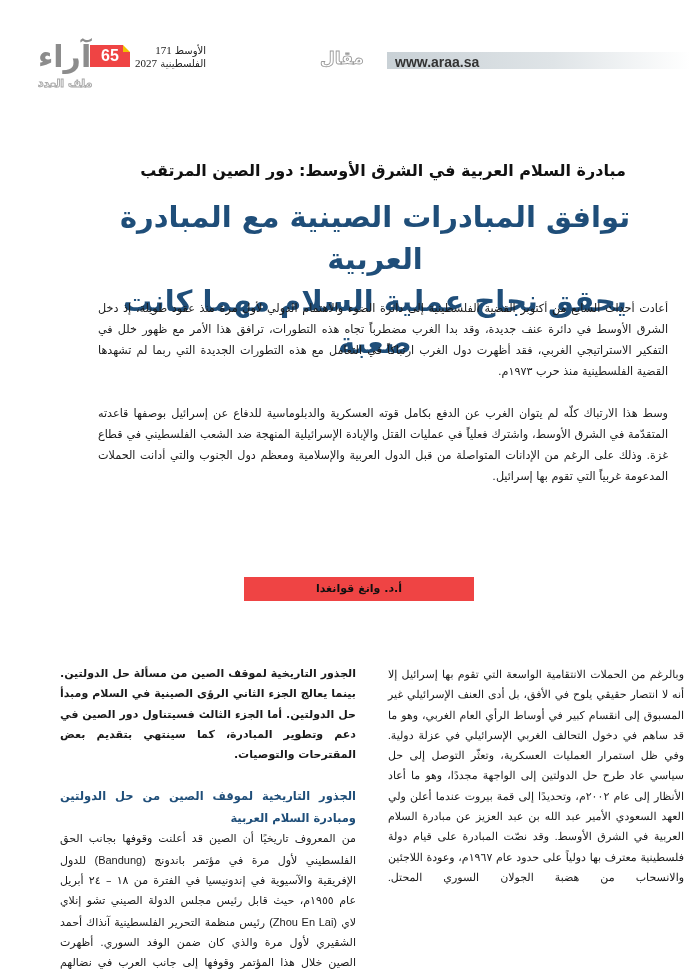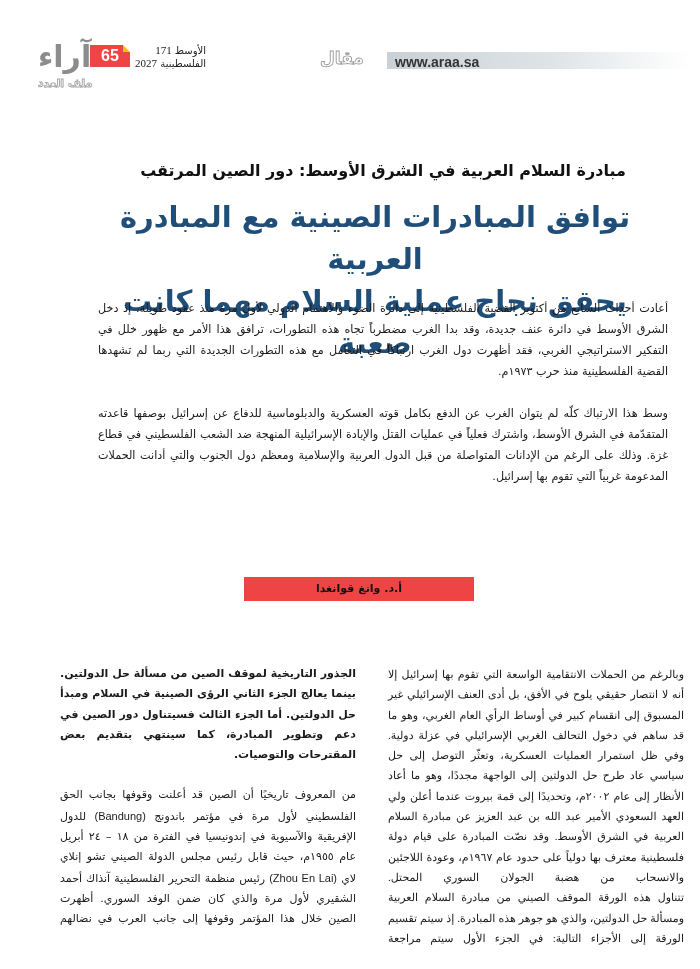--- a/index.html
+++ b/index.html
@@ -78,20 +78,20 @@
   <div>يحقق نجاح عملية السلام مهما كانت صعبة</div>
 </div>
 
 <p class="intro p1">أعادت أحداث السابع من أكتوبر القضية الفلسطينية إلى دائرة الضوء والاهتمام الدولي لأول مرة منذ عقود طويلة، إذ دخل الشرق الأوسط في دائرة عنف جديدة، وقد بدا الغرب مضطرباً تجاه هذه التطورات، ترافق هذا الأمر مع ظهور خلل في التفكير الاستراتيجي الغربي، فقد أظهرت دول الغرب ارتباكاً في التعامل مع هذه التطورات الجديدة التي ربما لم تشهدها القضية الفلسطينية منذ حرب ١٩٧٣م.</p>
 <p class="intro p2">وسط هذا الارتباك كلّه لم يتوان الغرب عن الدفع بكامل قوته العسكرية والدبلوماسية للدفاع عن إسرائيل بوصفها قاعدته المتقدّمة في الشرق الأوسط، واشترك فعلياً في عمليات القتل والإبادة الإسرائيلية المنهجة ضد الشعب الفلسطيني في قطاع غزة. وذلك على الرغم من الإدانات المتواصلة من قبل الدول العربية والإسلامية ومعظم دول الجنوب والتي أدانت الحملات المدعومة غربياً التي تقوم بها إسرائيل.</p>
 
 <div class="author-bar">أ.د. وانغ قوانغدا</div>
 
 <div class="col right">
   <p>وبالرغم من الحملات الانتقامية الواسعة التي تقوم بها إسرائيل إلا أنه لا انتصار حقيقي يلوح في الأفق، بل أدى العنف الإسرائيلي غير المسبوق إلى انقسام كبير في أوساط الرأي العام الغربي، وهو ما قد ساهم في دخول التحالف الغربي الإسرائيلي في عزلة دولية. وفي ظل استمرار العمليات العسكرية، وتعثّر التوصل إلى حل سياسي عاد طرح حل الدولتين إلى الواجهة مجددًا، وهو ما أعاد الأنظار إلى عام ٢٠٠٢م، وتحديدًا إلى قمة بيروت عندما أعلن ولي العهد السعودي الأمير عبد الله بن عبد العزيز عن مبادرة السلام العربية في الشرق الأوسط. وقد نصّت المبادرة على قيام دولة فلسطينية معترف بها دولياً على حدود عام ١٩٦٧م، وعودة اللاجئين والانسحاب من هضبة الجولان السوري المحتل.</p>
-  <p>تتناول هذه الورقة الموقف الصيني من مبادرة السلام العربية ومسألة حل الدولتين، والذي هو جوهر هذه المبادرة. إذ سيتم تقسيم الورقة إلى الأجزاء التالية: في الجزء الأول سيتم مراجعة</p>
 </div>
 
 <div class="col left">
   <p class="last-line">الجذور التاريخية لموقف الصين من مسألة حل الدولتين. بينما يعالج الجزء الثاني الرؤى الصينية في السلام ومبدأ حل الدولتين. أما الجزء الثالث فسيتناول دور الصين في دعم وتطوير المبادرة، كما سينتهي بتقديم بعض المقترحات والتوصيات.</p>
   <div class="gap"></div>
+  <h3>الجذور التاريخية لموقف الصين من حل الدولتين ومبادرة السلام العربية</h3>
   <p><span>من المعروف تاريخيًا أن الصين قد أعلنت وقوفها بجانب الحق الفلسطيني لأول مرة في مؤتمر باندونج</span> <span class="ltr">(Bandung)</span> <span>للدول الإفريقية والآسيوية في إندونيسيا في الفترة من ١٨ – ٢٤ أبريل عام ١٩٥٥م، حيث قابل رئيس مجلس الدولة الصيني تشو إنلاي لاي</span> <span class="ltr">(Zhou En Lai)</span> <span>رئيس منظمة التحرير الفلسطينية آنذاك أحمد الشقيري لأول مرة والذي كان ضمن الوفد السوري. أظهرت الصين خلال هذا المؤتمر وقوفها إلى جانب العرب في نضالهم</span></p>
 </div>
 
 </body></html>

